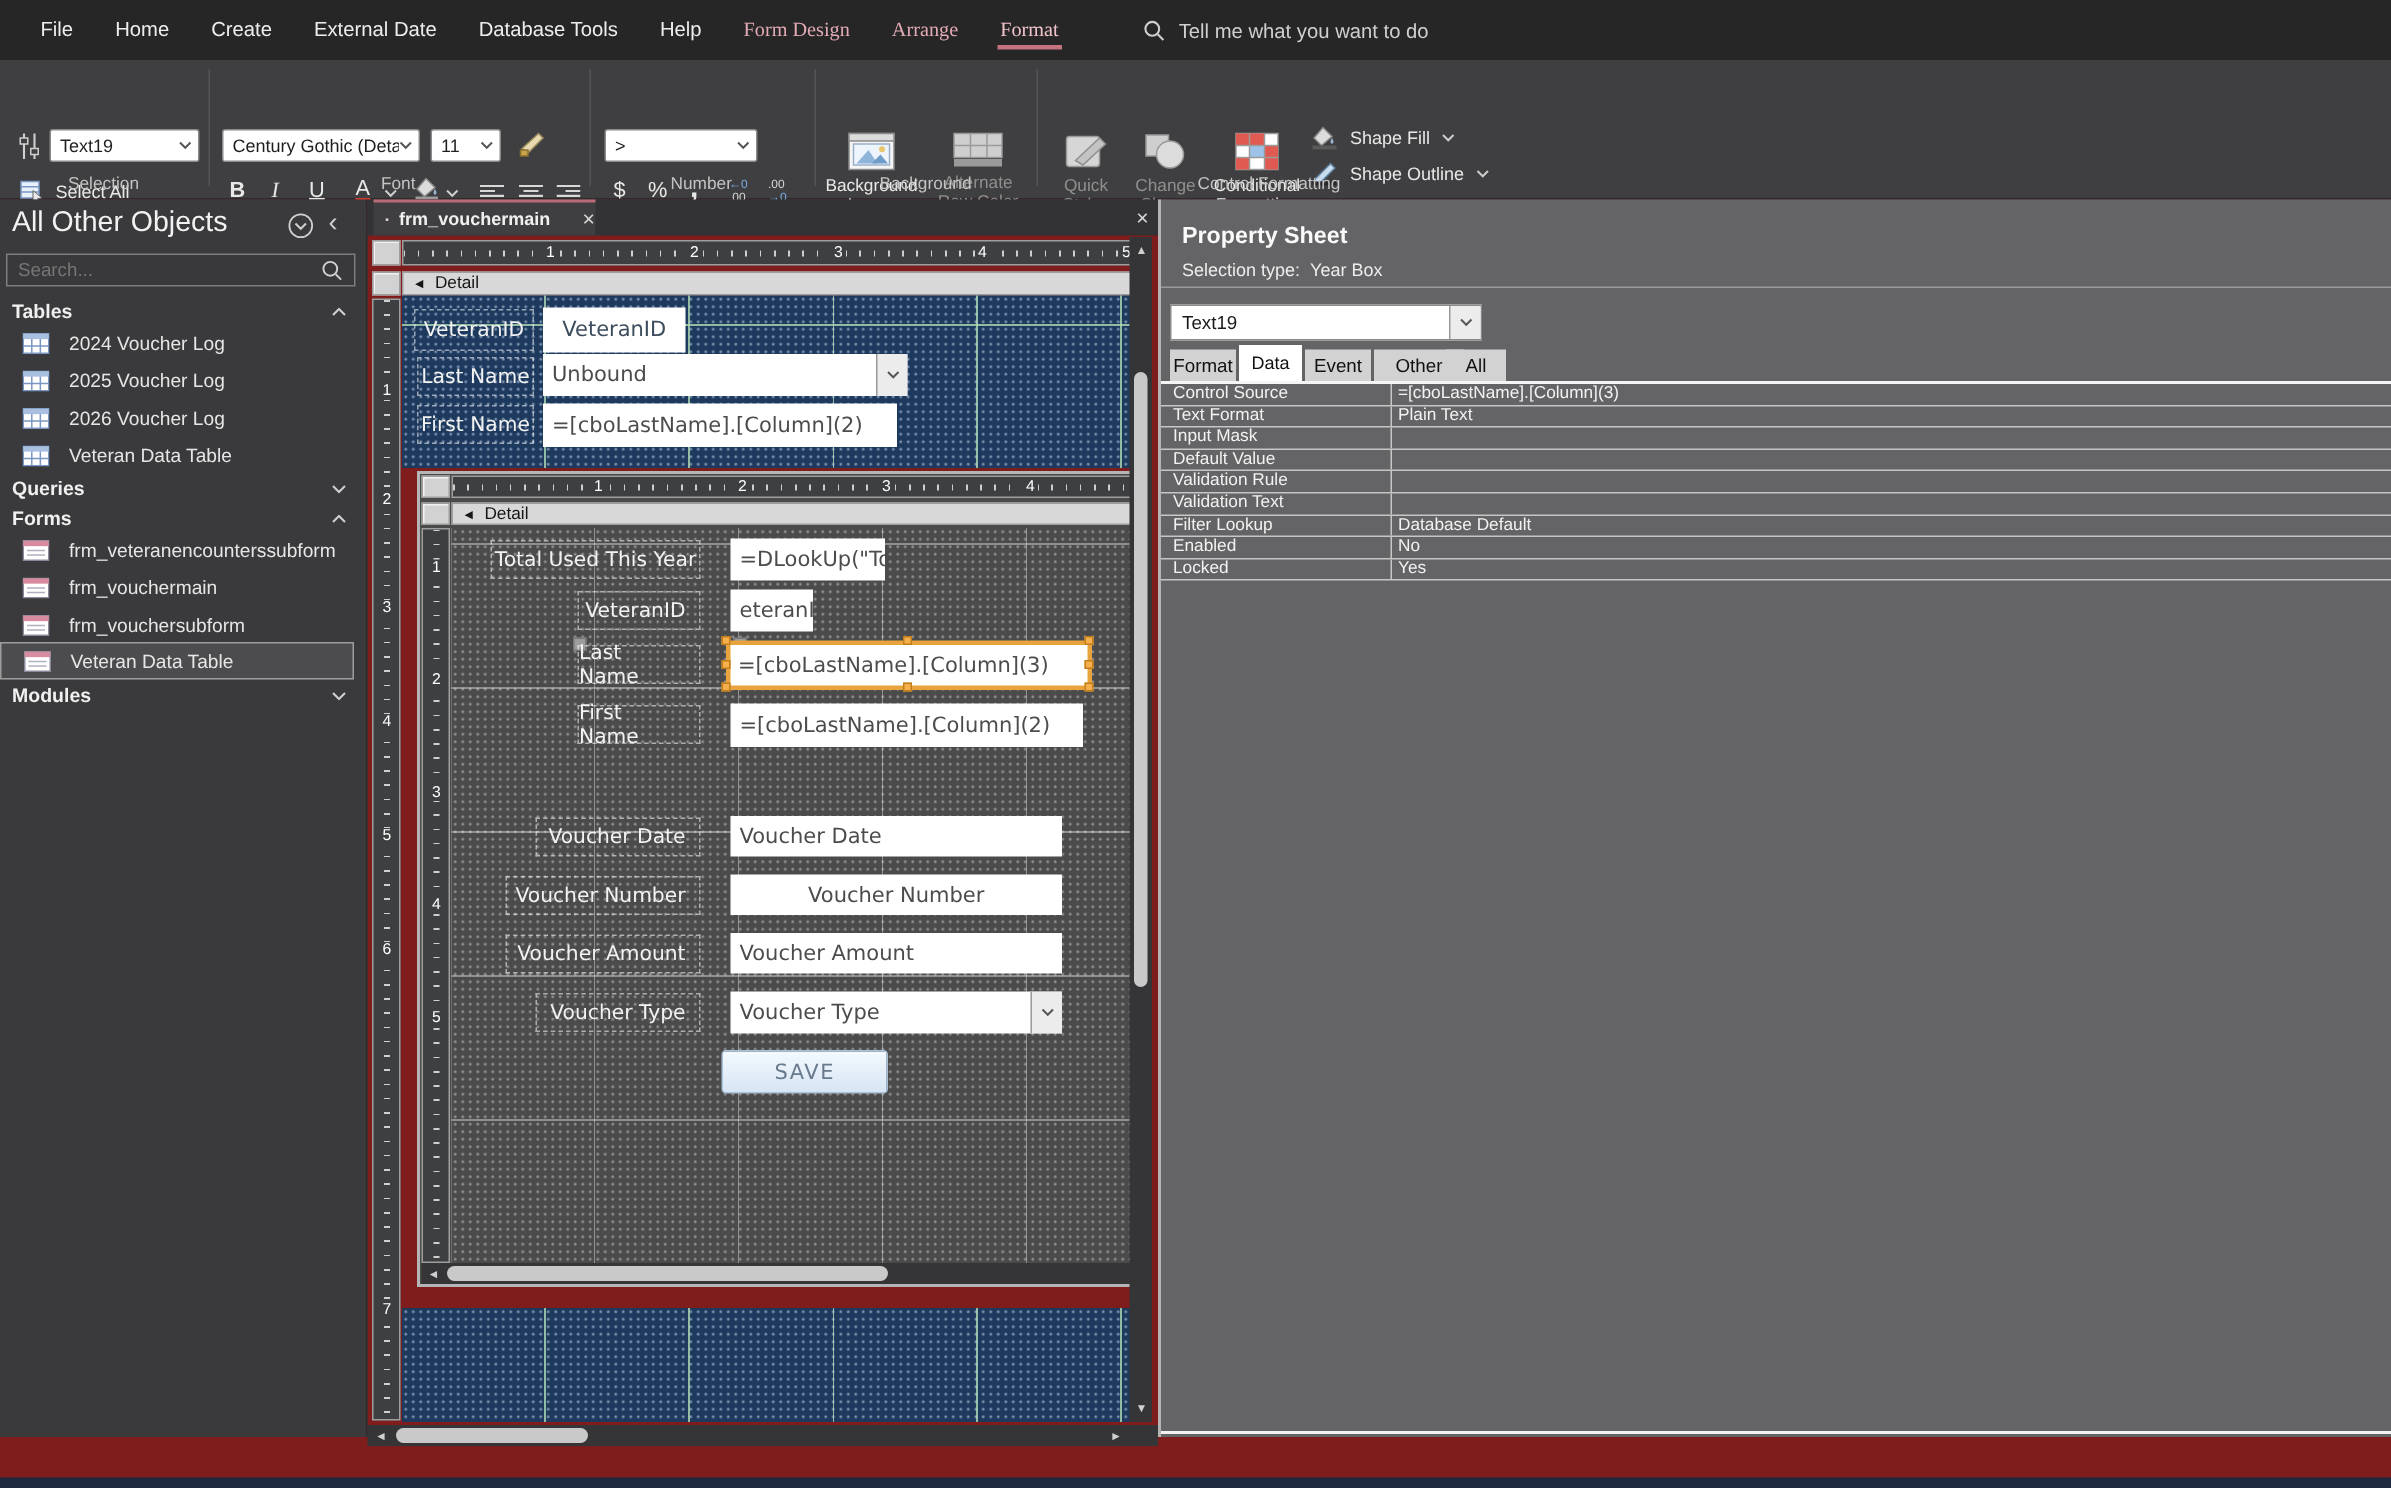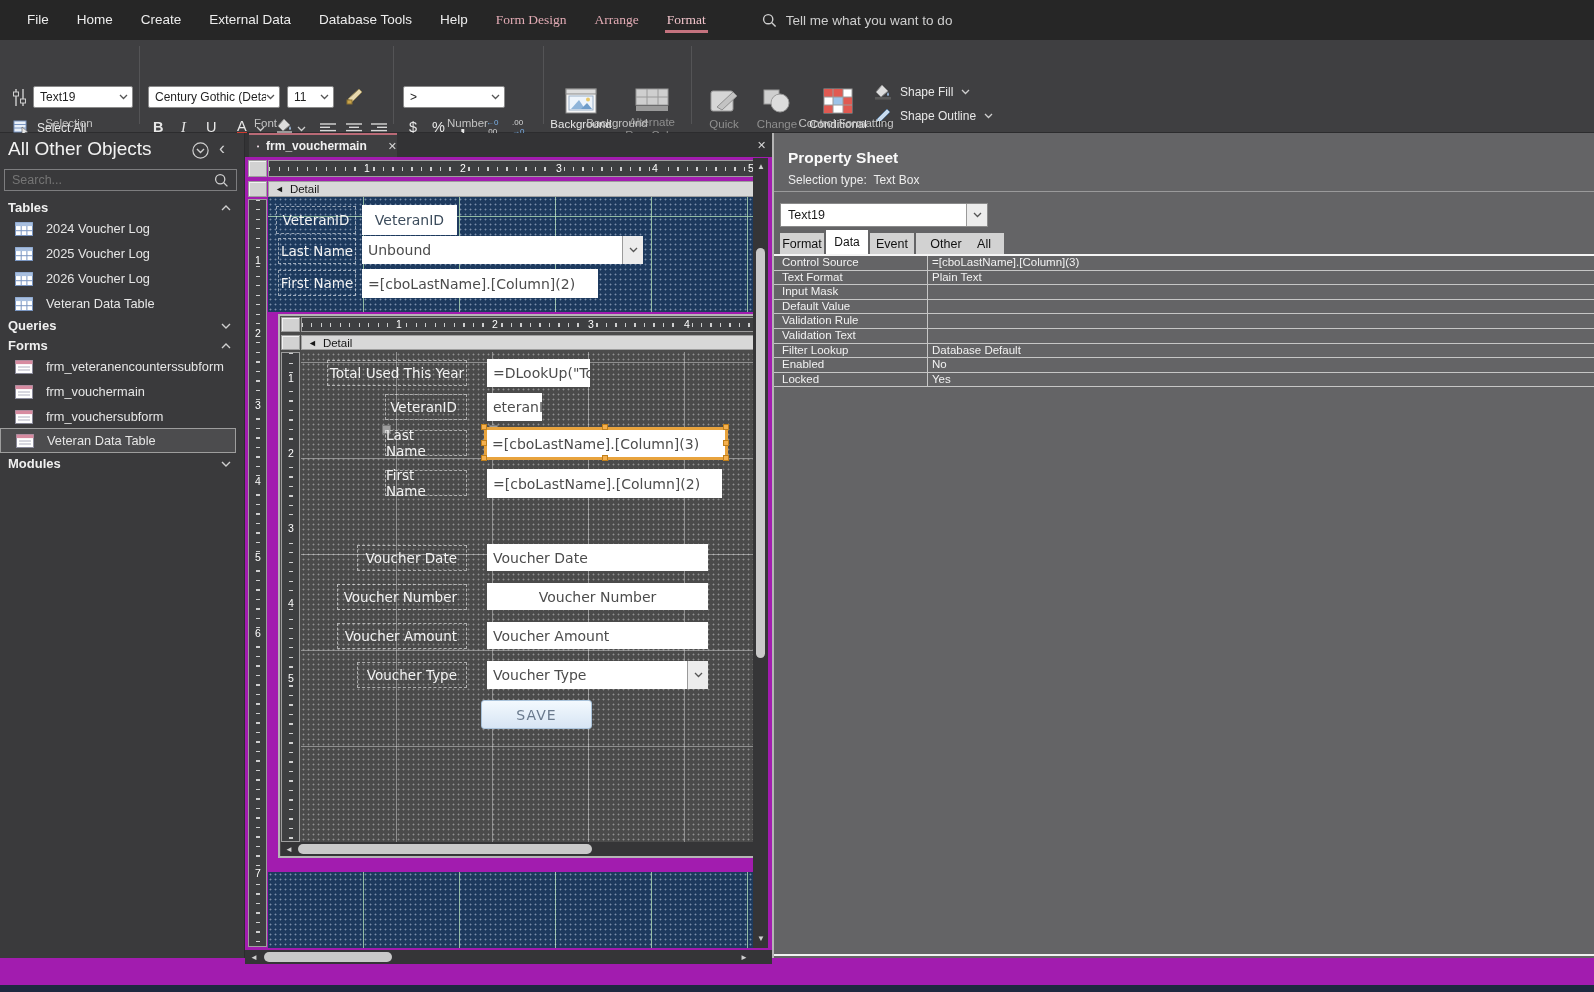--- a/index.html
+++ b/index.html
@@ -1,17 +1,17 @@
 <!DOCTYPE html>
 <html><head>
 <meta charset="utf-8">
 <style>
   html,body{margin:0;padding:0;background:#222;}
   *{box-sizing:border-box;}
-  #app{position:relative;width:1594px;height:992px;background:#a21caf;overflow:hidden;
+  #app{position:relative;width:1594px;height:992px;background:#7f1d1d;overflow:hidden;
        font-family:"Liberation Sans",sans-serif;color:#e8e8e8;}
   .abs{position:absolute;}
 
   
   .menubar{position:absolute;left:0;top:0;width:1594px;height:40px;background:#262626;
            display:flex;align-items:center;padding-left:13px;}
   .menu-item{font-size:13.5px;color:#ededed;padding:0 14px;line-height:40px;cursor:default;}
   .menu-item.contextual{color:#e2abb4;font-family:Liberation Serif, serif;}
   .menu-item.active{color:#f0c3ca;position:relative;}
   .menu-item.active::after{content:"";position:absolute;left:12px;right:12px;bottom:7px;height:3px;background:#c4727e;}
@@ -123,21 +123,21 @@
 </style>
 </head>
 <body>
 
 <div id="app">
 
   <div class="menubar">
     <span class="menu-item">File</span>
     <span class="menu-item">Home</span>
     <span class="menu-item">Create</span>
-    <span class="menu-item">External Data</span>
+    <span class="menu-item">External Date</span>
     <span class="menu-item">Database Tools</span>
     <span class="menu-item">Help</span>
     <span class="menu-item contextual">Form Design</span>
     <span class="menu-item contextual">Arrange</span>
     <span class="menu-item contextual active">Format</span>
     <span class="tellme">
       <svg width="15" height="15" viewBox="0 0 15 15">
           <circle cx="6.2" cy="6.2" r="4.6" fill="none" stroke="#cfcfcf" stroke-width="1.4"></circle>
           <line x1="9.8" y1="9.8" x2="13.6" y2="13.6" stroke="#cfcfcf" stroke-width="1.4"></line>
         </svg>
@@ -499,21 +499,21 @@
   <span class="rnum" style="left:253px;top:400px">3</span>
   <span class="rnum" style="left:253px;top:476px">4</span>
   <span class="rnum" style="left:253px;top:552px">5</span>
   <span class="rnum" style="left:253px;top:628px">6</span>
   <span class="rnum" style="left:253px;top:868px">7</span>
 
   <div class="navy-grid" style="left:268px;top:197px;width:487px;height:115px"></div>
   <div class="dlbl ctr" style="left:276px;top:206px;width:80px;height:28px">VeteranID</div>
   <div class="dtxt ctr" style="left:362px;top:205px;width:95px;height:30px;color:#3c4c5c">VeteranID</div>
   <div class="dlbl ctr" style="left:278px;top:238px;width:78px;height:26px">Last Name</div>
-  <div class="dtxt" style="left:362px;top:236px;width:281px;height:28px">
+  <div class="dtxt" style="left:362px;top:236px;width:243px;height:28px">
     <span>Unbound</span>
     <span class="ddbtn">
         <svg width="9" height="6" viewBox="0 0 9 6">
           <polyline points="1,1 4.5,4.5 8,1" fill="none" stroke="#555" stroke-width="1.3"></polyline>
         </svg>
       </span>
   </div>
   <div class="dlbl ctr" style="left:278px;top:270px;width:78px;height:26px">First Name</div>
   <div class="dtxt" style="left:362px;top:269px;width:236px;height:29px">=[cboLastName].[Column](2)</div>
 
@@ -590,21 +590,21 @@
 
   <div class="sbar-h" style="left:245px;top:950px;width:527px;height:14px">
     <span class="sarrow" style="left:5px;top:3px">◄</span>
     <div class="sthumb" style="left:19px;top:2px;width:128px;height:10px"></div>
     <span class="sarrow" style="left:495px;top:3px">►</span>
   </div>
 
   <div class="propsheet">
     <div class="ps-title">Property Sheet</div>
     <div class="ps-seltype">
-      <span>Selection type:</span>&nbsp;&nbsp;<span>Text Box</span>
+      <span>Selection type:</span>&nbsp;&nbsp;<span>Year Box</span>
     </div>
     <div class="ps-seldiv"></div>
     <div class="ps-combo">
       <span style="flex:1">Text19</span>
       <span style="width:21px;height:100%;background:#ececec;border-left:1px solid #9a9a9a;display:flex;align-items:center;justify-content:center">
           <svg width="9" height="6" viewBox="0 0 9 6">
             <polyline points="1,1 4.5,4.5 8,1" fill="none" stroke="#555" stroke-width="1.3"></polyline>
           </svg>
         </span>
     </div>

